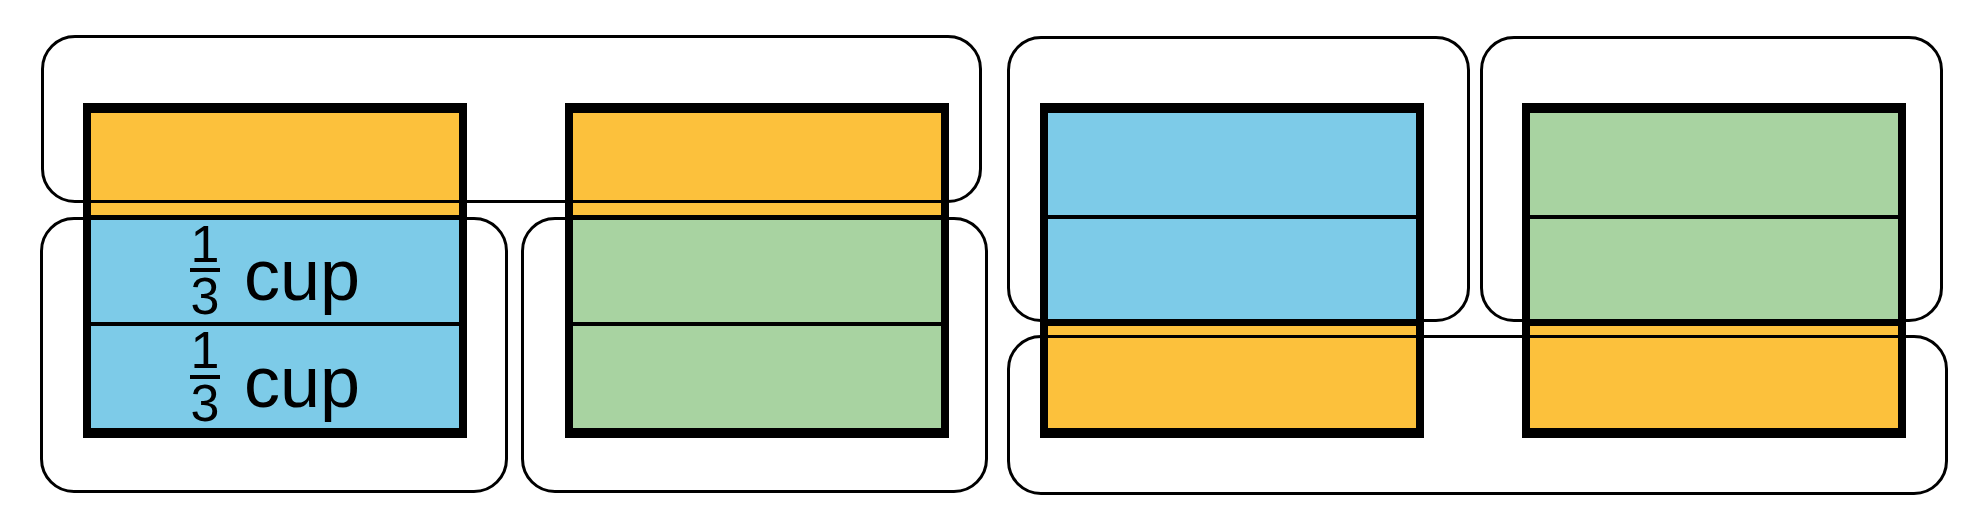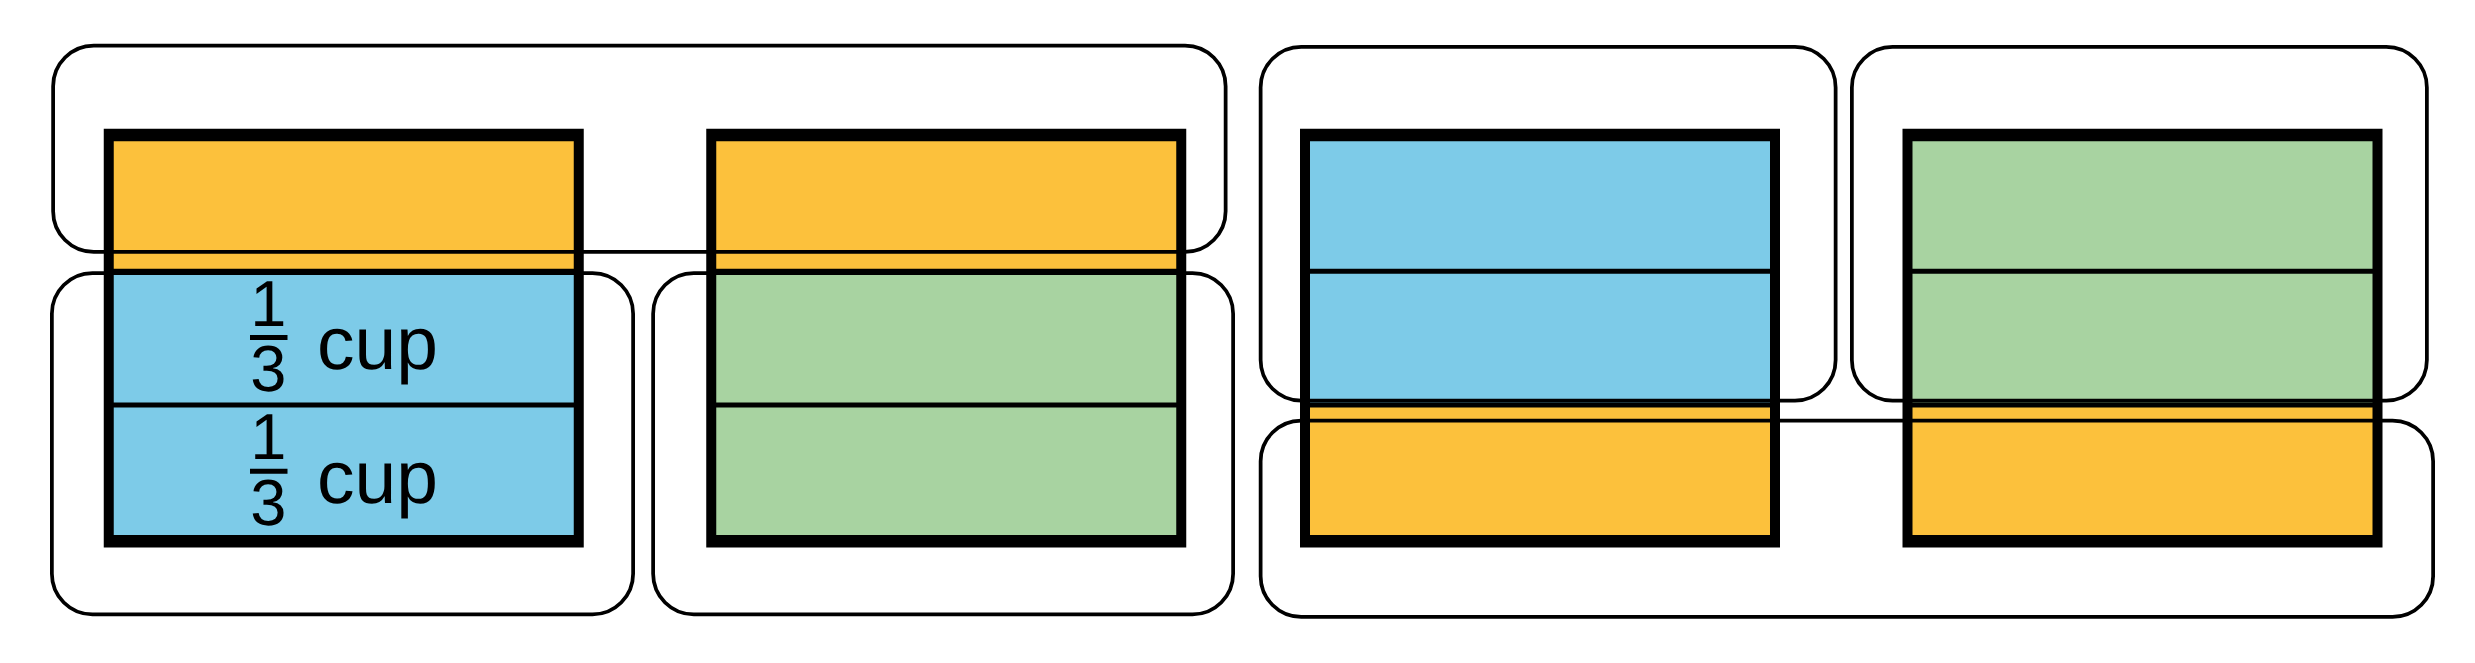--- a/index.html
+++ b/index.html
@@ -59,21 +59,21 @@
     line-height: 0.78;
     font-weight: 400;
   }
   .fbar {
     width: 30px;
     height: 4px;
     background: #000000;
     margin: 4px 0;
   }
   .unit {
-    font-size: 60px;
+    font-size: 72px;
     line-height: 1;
     position: relative;
     top: 5px;
   }
 
   
   .gline {
     position: absolute;
     border: 3px solid #000000;
     border-radius: 34px;

